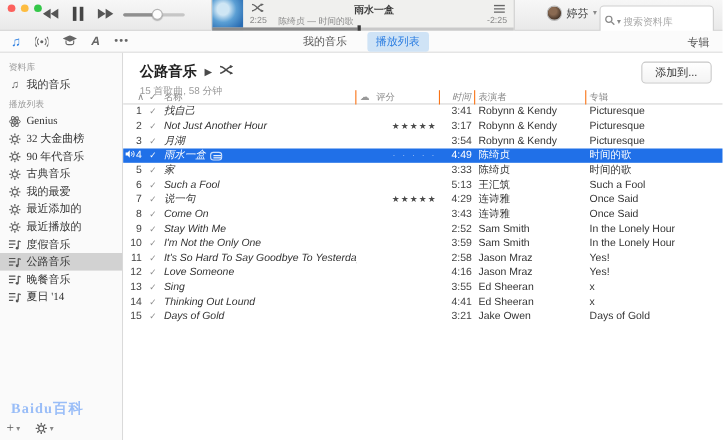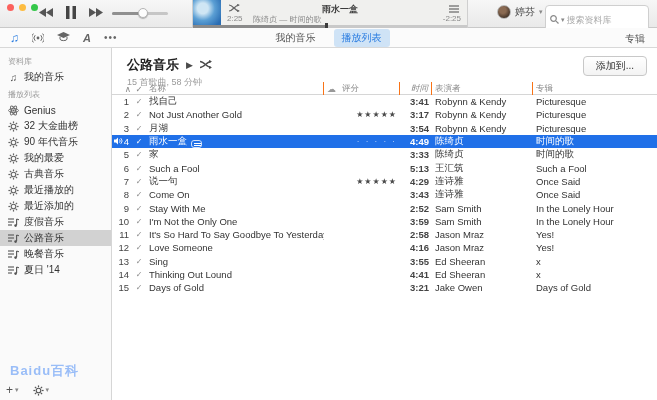--- a/index.html
+++ b/index.html
@@ -47,21 +47,21 @@
   .mi { font-size:12px; color:#666; line-height:1; }
   .mi.active { color:#2a7de1; }
   .mi-more { letter-spacing:1px; font-size:10px; color:#666; }
   .tabs { position:absolute; left:0; right:0; top:0; height:20px; display:flex; align-items:center; justify-content:center; gap:10px; }
   .tab { font-size:10px; color:#555; padding:2px 8px; border-radius:3px; }
   .tab.active { background:#cfe3f6; color:#2b7de1; }
   .view-sel { position:absolute; right:12px; top:4px; font-size:10px; color:#555; }
 
   
   .main { position:absolute; top:48px; left:0; width:657px; height:352px; display:flex; }
-  .sidebar { width:120px; height:352px; background:#fafafa; border-right:1px solid #d6d6d6; position:relative; padding-top:4px; }
+  .sidebar { width:120px; height:352px; background:#fafafa; border-right:1px solid #d6d6d6; position:relative; padding-top:4px;font-family:Liberation Serif, serif; }
   .side-head { font-size:8px; color:#9a9a9a; padding:4px 0 2px 8px; }
   .side-item { display:flex; align-items:center; gap:5px; height:16px; padding-left:8px; font-size:10px; color:#333; white-space:nowrap; }
   .side-item.selected { background:#d2d2d2; }
   .pl-icon { width:11px; height:11px; display:inline-flex; align-items:center; justify-content:center; flex:none; }
   .pl-icon > * { display:none; }
   .icon-note .pl-icon .v-note { display:inline; font-size:10px; color:#555; }
   .icon-genius .pl-icon .v-genius { display:block; }
   .icon-smart .pl-icon .v-smart { display:block; }
   .icon-playlist .pl-icon .v-playlist { display:block; }
   .side-bottom { position:absolute; bottom:3px; left:6px; display:flex; gap:14px; align-items:center; color:#555; }
@@ -84,23 +84,23 @@
   .thead .h:last-child { border-right:none; }
   .thead .h-num { justify-content:flex-end; padding-right:1px; border-right:none; }
   .thead .h-check { justify-content:center; border-right:none; }
   .thead .h-time { justify-content:flex-end;font-style:italic; }
   .cloud { color:#999; font-size:9px; margin-right:6px; }
   .rows {}
   .trow { height:13.3px; font-size:9.5px; color:#333; }
   .trow .c { padding:0 3px; overflow:hidden; white-space:nowrap; }
   .c-num { text-align:right; color:#444; padding-right:1px; display:flex; justify-content:flex-end; align-items:center; gap:1px; }
   .c-check { text-align:center; color:#8a8a8a; font-size:8px; }
-  .c-titlecell { display:flex; align-items:flex-end; gap:4px; }
+  .c-titlecell { display:flex; align-items:center; gap:4px;font-style:italic; }
   .c-rating { text-align:right; font-size:8px; color:#4a4a4a; letter-spacing:1px; }
-  .c-time { text-align:right; color:#444;font-weight:bold; }
+  .c-time { text-align:right; color:#444; }
   .spk { display:none; }
   .badge { display:none; }
   .trow.playing .spk { display:inline-block; }
   .trow.selected { background:#2070e8; color:#fff; }
   .trow.selected .c-num, .trow.selected .c-check, .trow.selected .c-time, .trow.selected .c-rating { color:#fff; }
   .trow.selected .badge { display:inline-block; width:11px; height:8px; border:1px solid #cfe0fb; border-radius:3px;
     background:linear-gradient(#fff 0 0) 2px 2px/7px 1px no-repeat, linear-gradient(#fff 0 0) 2px 4px/7px 1px no-repeat; }
   .trow.selected .c-rating { color:#bcd3f8; letter-spacing:2px; }
 </style>
 </head>
@@ -305,81 +305,81 @@
                 <line x1="0.4" y1="5.5" x2="2.2" y2="5.5"></line>
                 <line x1="8.8" y1="5.5" x2="10.6" y2="5.5"></line>
                 <line x1="1.9" y1="1.9" x2="3.2" y2="3.2"></line>
                 <line x1="7.8" y1="7.8" x2="9.1" y2="9.1"></line>
                 <line x1="1.9" y1="9.1" x2="3.2" y2="7.8"></line>
                 <line x1="7.8" y1="3.2" x2="9.1" y2="1.9"></line>
               </g>
             </svg>
 
         </span>
-        <span class="side-label">我的最爱</span>
+        <span class="side-label">古典音乐</span>
       </div>
         <div class="side-item icon-smart">
         <span class="pl-icon">
 
           <svg class="v-smart" width="11" height="11" viewBox="0 0 11 11">
               <circle cx="5.5" cy="5.5" r="2.3" fill="none" stroke="#666" stroke-width="1.1"></circle>
               <g stroke="#666" stroke-width="1.2">
                 <line x1="5.5" y1="0.4" x2="5.5" y2="2.2"></line>
                 <line x1="5.5" y1="8.8" x2="5.5" y2="10.6"></line>
                 <line x1="0.4" y1="5.5" x2="2.2" y2="5.5"></line>
                 <line x1="8.8" y1="5.5" x2="10.6" y2="5.5"></line>
                 <line x1="1.9" y1="1.9" x2="3.2" y2="3.2"></line>
                 <line x1="7.8" y1="7.8" x2="9.1" y2="9.1"></line>
                 <line x1="1.9" y1="9.1" x2="3.2" y2="7.8"></line>
                 <line x1="7.8" y1="3.2" x2="9.1" y2="1.9"></line>
               </g>
             </svg>
 
         </span>
-        <span class="side-label">古典音乐</span>
+        <span class="side-label">我的最爱</span>
       </div>
         <div class="side-item icon-smart">
         <span class="pl-icon">
 
           <svg class="v-smart" width="11" height="11" viewBox="0 0 11 11">
               <circle cx="5.5" cy="5.5" r="2.3" fill="none" stroke="#666" stroke-width="1.1"></circle>
               <g stroke="#666" stroke-width="1.2">
                 <line x1="5.5" y1="0.4" x2="5.5" y2="2.2"></line>
                 <line x1="5.5" y1="8.8" x2="5.5" y2="10.6"></line>
                 <line x1="0.4" y1="5.5" x2="2.2" y2="5.5"></line>
                 <line x1="8.8" y1="5.5" x2="10.6" y2="5.5"></line>
                 <line x1="1.9" y1="1.9" x2="3.2" y2="3.2"></line>
                 <line x1="7.8" y1="7.8" x2="9.1" y2="9.1"></line>
                 <line x1="1.9" y1="9.1" x2="3.2" y2="7.8"></line>
                 <line x1="7.8" y1="3.2" x2="9.1" y2="1.9"></line>
               </g>
             </svg>
 
         </span>
-        <span class="side-label">最近播放的</span>
+        <span class="side-label">最近添加的</span>
       </div>
         <div class="side-item icon-smart">
         <span class="pl-icon">
 
           <svg class="v-smart" width="11" height="11" viewBox="0 0 11 11">
               <circle cx="5.5" cy="5.5" r="2.3" fill="none" stroke="#666" stroke-width="1.1"></circle>
               <g stroke="#666" stroke-width="1.2">
                 <line x1="5.5" y1="0.4" x2="5.5" y2="2.2"></line>
                 <line x1="5.5" y1="8.8" x2="5.5" y2="10.6"></line>
                 <line x1="0.4" y1="5.5" x2="2.2" y2="5.5"></line>
                 <line x1="8.8" y1="5.5" x2="10.6" y2="5.5"></line>
                 <line x1="1.9" y1="1.9" x2="3.2" y2="3.2"></line>
                 <line x1="7.8" y1="7.8" x2="9.1" y2="9.1"></line>
                 <line x1="1.9" y1="9.1" x2="3.2" y2="7.8"></line>
                 <line x1="7.8" y1="3.2" x2="9.1" y2="1.9"></line>
               </g>
             </svg>
 
         </span>
-        <span class="side-label">最近添加的</span>
+        <span class="side-label">最近播放的</span>
       </div>
         <div class="side-item icon-playlist">
         <span class="pl-icon">
 
           <svg class="v-playlist" width="11" height="11" viewBox="0 0 11 11">
               <g stroke="#555" stroke-width="1.1">
                 <line x1="0" y1="2" x2="6" y2="2"></line>
                 <line x1="0" y1="5" x2="6" y2="5"></line>
                 <line x1="0" y1="8" x2="4" y2="8"></line>
               </g>
@@ -513,21 +513,21 @@
         <div class="c">Robynn &amp; Kendy</div>
         <div class="c">Picturesque</div>
       </div>
         <div class="grid-row trow">
         <div class="c c-num">
 
           <span>2</span>
         </div>
         <div class="c c-check">✓</div>
         <div class="c c-titlecell">
-          <span>Not Just Another Gold</span>
+          <span>Not Just Another Hour</span>
 
         </div>
         <div class="c c-rating">★★★★★</div>
         <div class="c c-time">3:17</div>
         <div class="c">Robynn &amp; Kendy</div>
         <div class="c">Picturesque</div>
       </div>
         <div class="grid-row trow">
         <div class="c c-num">
 

